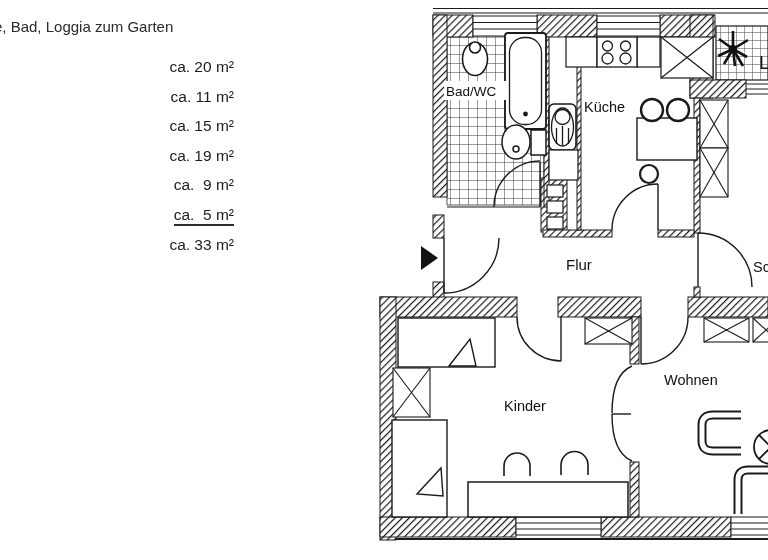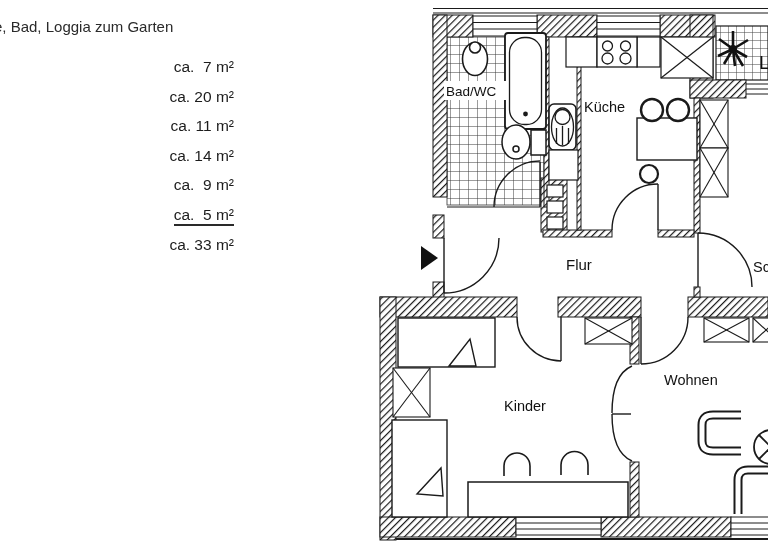--- a/index.html
+++ b/index.html
@@ -12,24 +12,24 @@
   svg text{font-family:"Liberation Sans", sans-serif;fill:#111;}
 </style>
 </head>
 <body>
 
 <div class="canvas">
 
   <div class="heading">e, Bad, Loggia zum Garten</div>
 
   <div class="areas">
-    <div class="area-row"><span>ca.  7 m²</span></div>
     <div class="area-row"><span>ca. 20 m²</span></div>
     <div class="area-row"><span>ca. 11 m²</span></div>
-    <div class="area-row"><span>ca. 14 m²</span></div>
+    <div class="area-row"><span>ca. 15 m²</span></div>
+    <div class="area-row"><span>ca. 19 m²</span></div>
     <div class="area-row"><span>ca.  9 m²</span></div>
     <div class="area-row"><span class="u">ca.  5 m²</span></div>
     <div class="area-row"><span>ca. 33 m²</span></div>
   </div>
 
   <svg width="768" height="560" viewBox="0 0 768 560" stroke-linecap="butt" style="position:absolute;left:0;top:0;">
     <defs>
       <pattern id="hatch" patternUnits="userSpaceOnUse" width="5" height="5" patternTransform="rotate(45)">
         <rect width="5" height="5" fill="#ffffff"></rect>
         <line x1="0" y1="0" x2="0" y2="5" stroke="#1a1a1a" stroke-width="2.4"></line>

